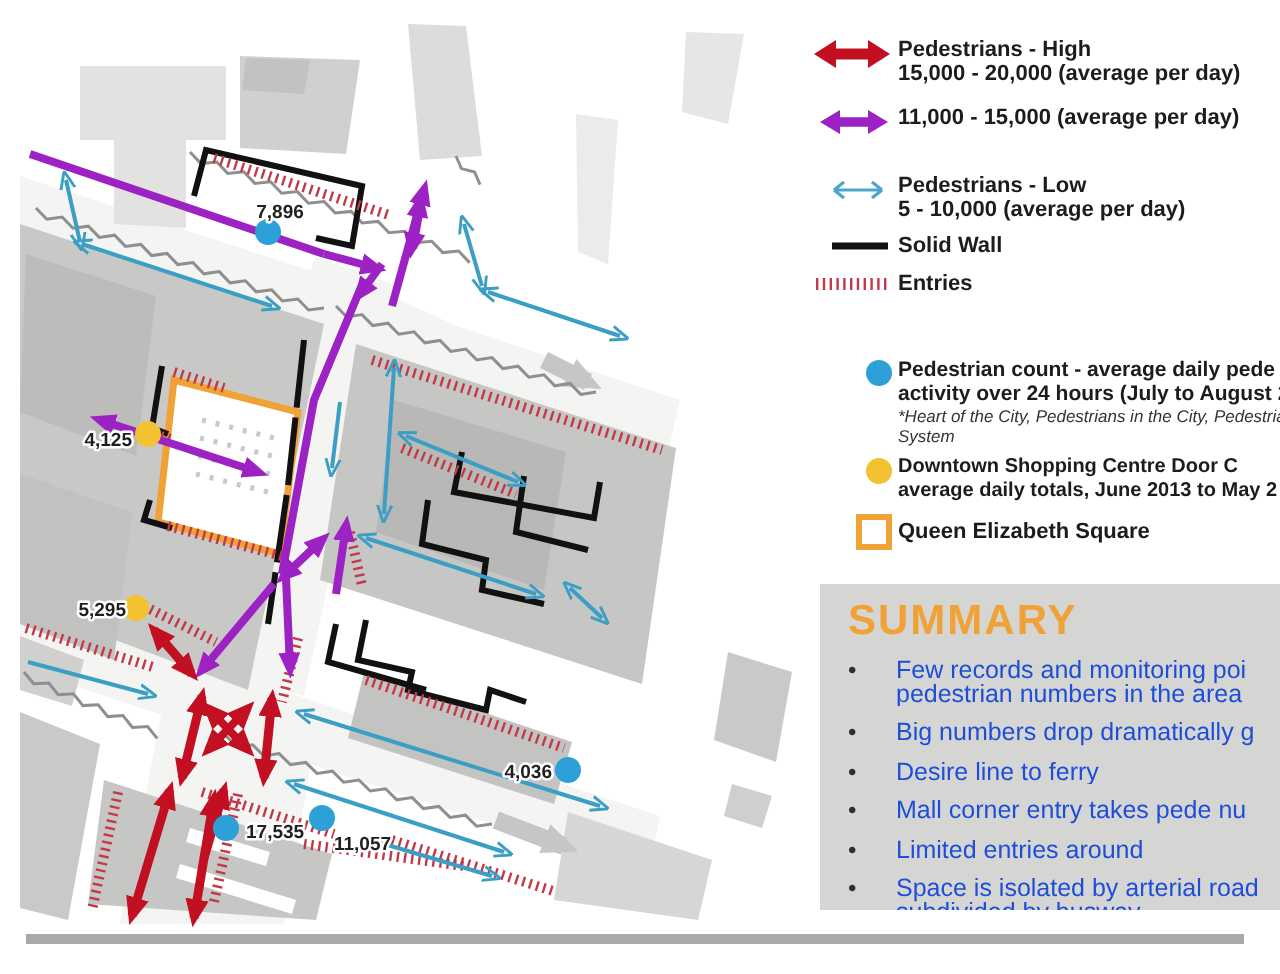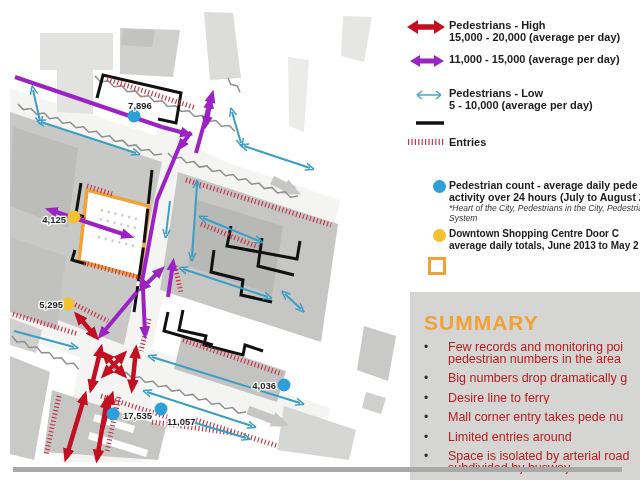--- a/index.html
+++ b/index.html
@@ -10,27 +10,27 @@
   
   .legend{position:absolute;left:405px;top:0;width:235px;height:285px;overflow:hidden;text-decoration:underline;}
   .lrow{position:absolute;left:0;display:flex;align-items:flex-start;width:235px;}
   .lico{width:44px;flex:0 0 44px;display:flex;justify-content:flex-end;align-items:center;padding-right:3px;box-sizing:border-box;}
   .ltxt{flex:1;font-size:11px;font-weight:bold;color:#1c1c1c;line-height:12px;white-space:nowrap;overflow:hidden;}
   .lnote{font-size:8.5px;font-style:italic;font-weight:normal;color:#333;line-height:9.5px;margin-top:1px;}
   .dot{width:13px;height:13px;border-radius:50%;}
   .sq{width:12px;height:12px;border:3px solid #f0a237;background:#fff;}
 
   
-  .summary{position:absolute;left:410px;top:292px;width:230px;height:188px;background:#d5d5d4;
-           padding:19px 0 0 14px;box-sizing:border-box;overflow:hidden;}
+  .summary{position:absolute;left:410px;top:292px;width:230px;height:163px;background:#d5d5d4;
+           padding:7px 0 0 14px;box-sizing:border-box;overflow:hidden;}
   .sum-title{font-size:21px;font-weight:bold;letter-spacing:1px;color:#f0a237;margin:0 0 7px 0;}
   .sum-ul{margin:0;padding:0;list-style:none;}
   .sum-ul li{display:flex;margin-bottom:8px;}
   .bullet{flex:0 0 24px;font-size:12px;color:#2e2e2e;line-height:11.5px;}
-  .bl{flex:1;font-size:12.5px;color:#b91c1c;line-height:11.5px;overflow:hidden;}
+  .bl{flex:1;font-size:12.5px;color:#1d4ed8;line-height:11.5px;overflow:hidden;}
   .bl span{display:block;white-space:nowrap;}
 
   .bottom-bar{position:absolute;left:13px;top:467px;width:609px;height:5px;background:#a9a9a9;}
 </style>
 </head>
 <body>
 
 <div class="page">
 
   <svg style="position:absolute;left:0;top:0" width="410" height="467" viewBox="0 0 410 467">
@@ -242,20 +242,21 @@
         <span style="display:block">5 - 10,000 (average per day)</span>
         </div>
     </div>
 
     <div class="lrow" style="top:117px">
       <div class="lico">
           <svg width="32" height="12">
         <path d="M2,6 L30,6" stroke="#111" stroke-width="3.5"></path>
           </svg>
         </div>
+      <div class="ltxt"><span>Solid Wall</span></div>
     </div>
 
     <div class="lrow" style="top:136px">
       <div class="lico">
           <svg width="40" height="12">
         <path d="M2,6 L38,6" stroke="#c23a4a" stroke-width="6" stroke-dasharray="1.2 2.2"></path>
           </svg>
         </div>
       <div class="ltxt"><span>Entries</span></div>
     </div>
@@ -280,20 +281,21 @@
       <div class="ltxt" style="font-size:10px">
         <span style="display:block">Downtown Shopping Centre Door C</span>
         <span style="display:block">average daily totals, June 2013 to May 2</span>
       </div>
     </div>
 
     <div class="lrow" style="top:257px">
       <div class="lico">
           <span class="sq"></span>
         </div>
+      <div class="ltxt" style="padding-top:3px"><span>Queen Elizabeth Square</span></div>
     </div>
   </div>
 
   <div class="summary">
     <div class="sum-title">SUMMARY</div>
     <ul class="sum-ul">
       <li>
           <span class="bullet">•</span>
         <span class="bl">
             <span>Few records and monitoring poi</span>

